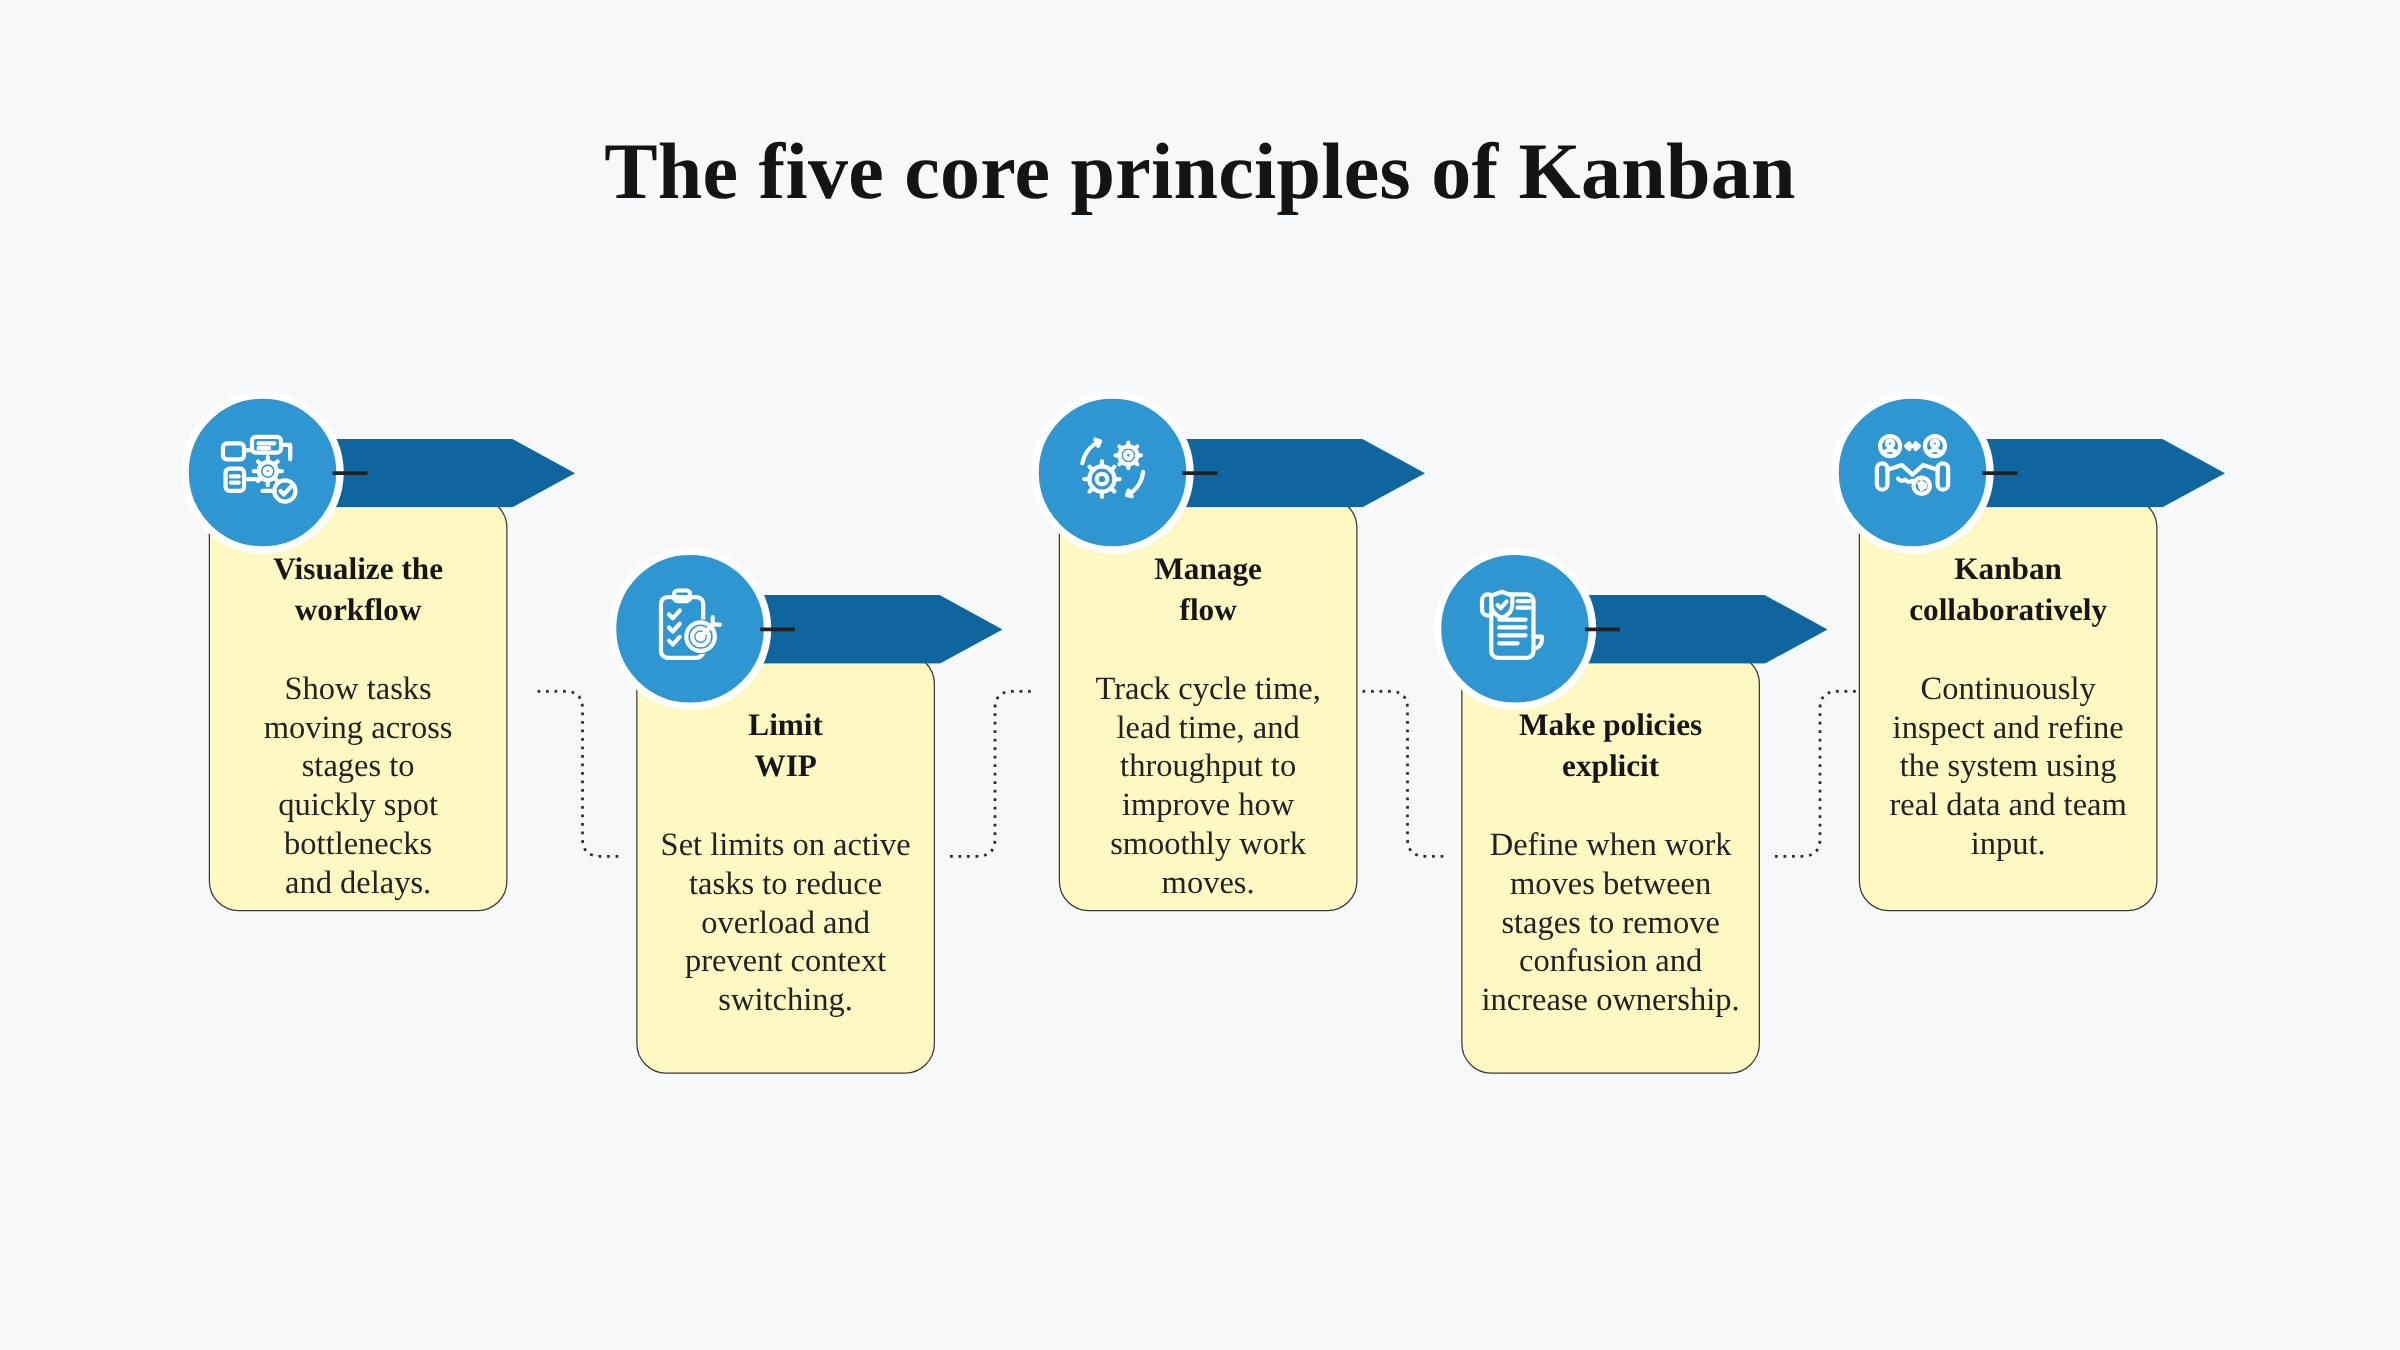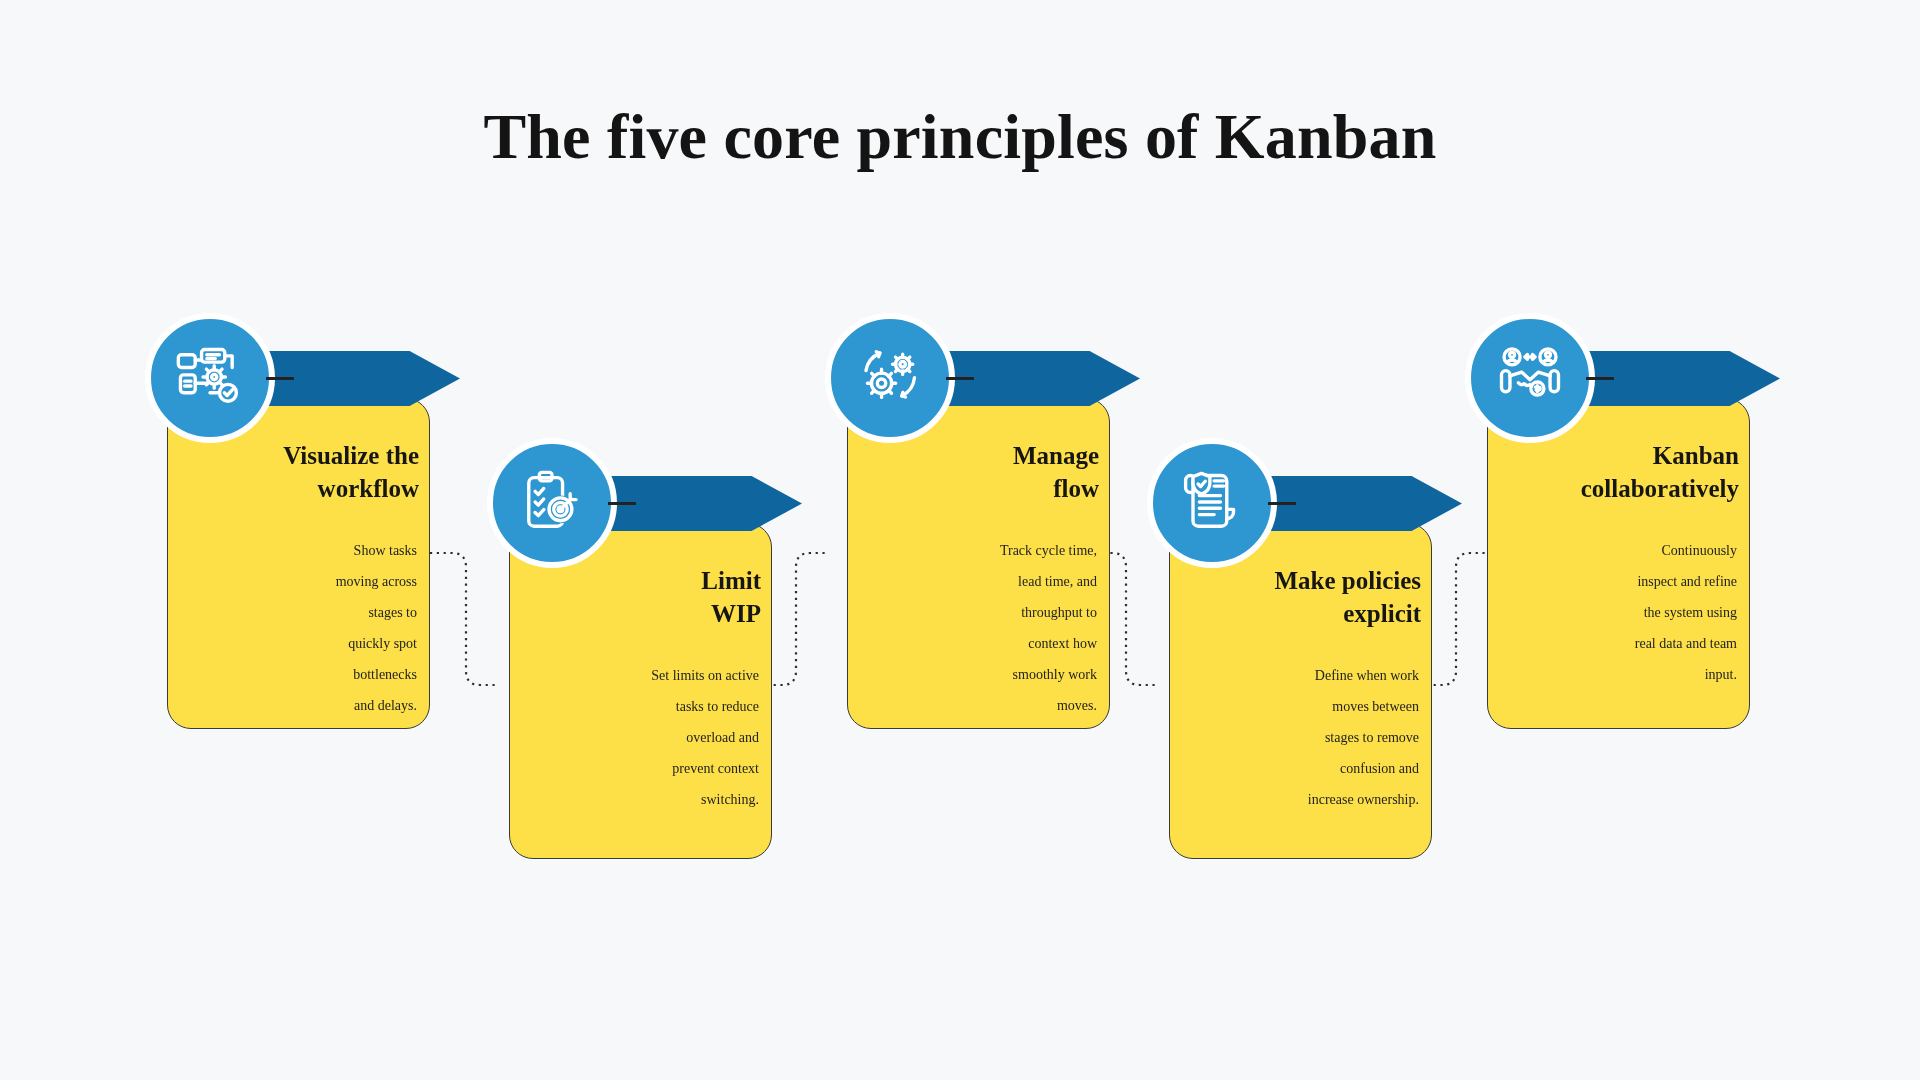--- a/index.html
+++ b/index.html
@@ -11,23 +11,23 @@
   }
   .main-title {
     position:absolute; top:100px; left:0; width:1920px;
     text-align:center; font-size:64px; font-weight:600;
     color:#141414; letter-spacing:0.2px;
   }
   .connector-layer { position:absolute; left:0; top:0; width:1920px; height:1080px; pointer-events:none; }
   .connector-layer path { fill:none; stroke:#2e2e2e; stroke-width:2.2; stroke-dasharray:2.2 4.6; }
 
   .card {
-    position:absolute; width:263px; box-sizing:border-box;
-    background:#fde047; border:1.5px solid #3a3a3a; border-radius:24px;
-    text-align:right;
+    position:absolute; width:239px; box-sizing:border-box;
+    background:#fef9c3; border:1.5px solid #3a3a3a; border-radius:24px;
+    text-align:center;
   }
   .card.upper { top:398px; height:331px; }
   .card.lower { top:523px; height:336px;margin-left:12px; }
   .card.c1 { left:167px; }
   .card.c2 { left:497px; }
   .card.c3 { left:827px;margin-left:20px; }
   .card.c4 { left:1157px; }
   .card.c5 { left:1487px; }
 
   .banner-arrow {
@@ -44,21 +44,21 @@
   .badge svg { width:76px; height:76px; }
   .tick {
     position:absolute; left:98px; top:-22px; width:28px; height:2.5px;
     background:#222222; z-index:4;
   }
   .card-title {
     margin:40px 10px 0 10px; font-size:25px; line-height:33px;
     font-weight:700; color:#161616; white-space:pre-line; z-index:1; position:relative;
   }
   .card-body {
-    margin:30px 12px 0 12px; font-size:14px; line-height:31px;
+    margin:30px 12px 0 12px; font-size:26px; line-height:31px;
     font-weight:400; color:#222222; white-space:pre-line;
   }
   .ico { fill:none; stroke:#ffffff; stroke-width:1.6; stroke-linecap:round; stroke-linejoin:round; }
   .ico .fillblue { fill:#2e96d1; }
 </style>
 </head>
 <body>
 
 <div class="stage">
 
@@ -143,21 +143,21 @@
         <path d="M11.5,5.6 l1.7,0.6 -0.6,1.7"></path>
         <path d="M29.6,17.8 A11,11 0 0 1 23.6,26.5"></path>
         <path d="M25.3,27 l-1.7,-0.5 0.5,-1.7"></path>
       </svg>
     </div>
     <div class="card-title">Manage
 flow</div>
     <div class="card-body">Track cycle time,
 lead time, and
 throughput to
-context how
+improve how
 smoothly work
 moves.</div>
   </div>
 
   <div class="card lower c4">
     <div class="banner-arrow"></div>
     <div class="tick"></div>
     <div class="badge">
       <svg class="ico" viewBox="0 0 36 36">
         <rect x="9" y="5" width="16" height="24" rx="2.5"></rect>

